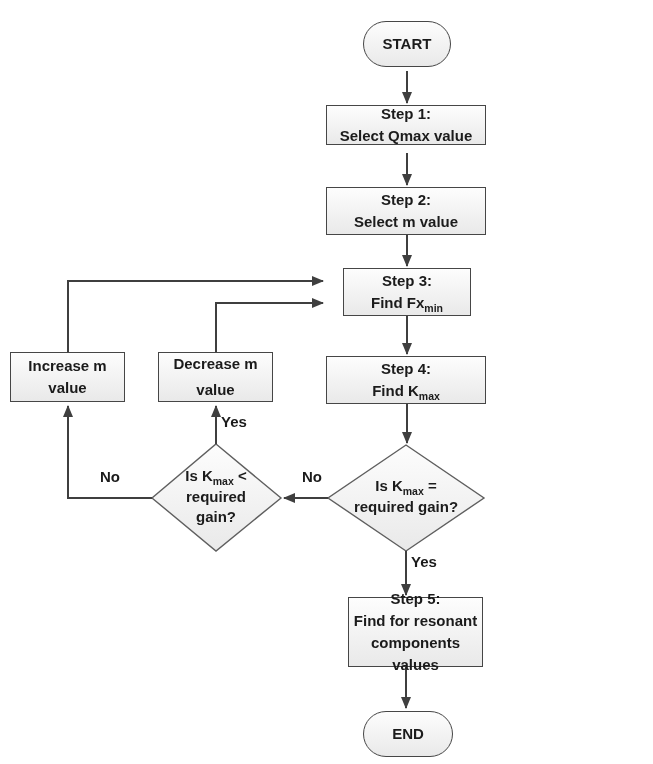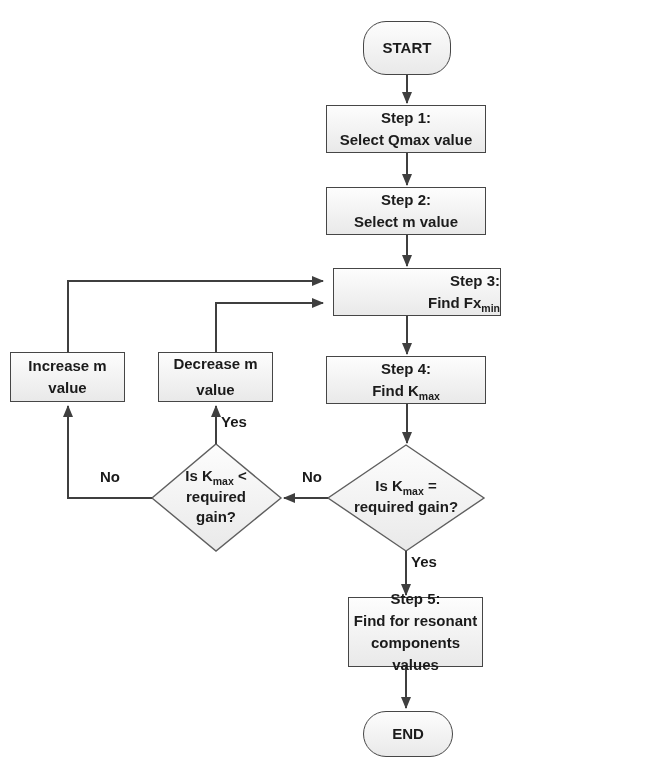--- a/index.html
+++ b/index.html
@@ -73,35 +73,35 @@
     <line x1="406" y1="551" x2="406" y2="595" stroke="#3f3f3f" stroke-width="2" marker-end="url(#arrow)"></line>
     <line x1="406" y1="667" x2="406" y2="708" stroke="#3f3f3f" stroke-width="2" marker-end="url(#arrow)"></line>
     <line x1="328" y1="498" x2="284" y2="498" stroke="#3f3f3f" stroke-width="2" marker-end="url(#arrow)"></line>
     <line x1="216" y1="444" x2="216" y2="406" stroke="#3f3f3f" stroke-width="2" marker-end="url(#arrow)"></line>
 
     <polyline points="152,498 68,498 68,406" fill="none" stroke="#3f3f3f" stroke-width="2" marker-end="url(#arrow)"></polyline>
     <polyline points="68,352 68,281 323,281" fill="none" stroke="#3f3f3f" stroke-width="2" marker-end="url(#arrow)"></polyline>
     <polyline points="216,352 216,303 323,303" fill="none" stroke="#3f3f3f" stroke-width="2" marker-end="url(#arrow)"></polyline>
   </svg>
 
-  <div class="node stadium" style="left:363px; top:21px; width:88px; height:54px;">
+  <div class="node stadium" style="left:363px; top:21px; width:88px; height:46px;">
     <span>START</span>
   </div>
 
-  <div class="node" style="left:326px; top:105px; width:160px; height:48px;">
+  <div class="node" style="left:326px; top:105px; width:160px; height:40px;">
     <span>Step 1:</span>
     <span>Select Qmax value</span>
   </div>
 
   <div class="node" style="left:326px; top:187px; width:160px; height:48px;">
     <span>Step 2:</span>
     <span>Select m value</span>
   </div>
 
-  <div class="node" style="left:333px; top:268px; width:168px; height:48px;align-items:flex-end;">
+  <div class="node" style="left:343px; top:268px; width:128px; height:48px;">
     <span>Step 3:</span>
     <span><span>Find Fx</span><sub>min</sub></span>
   </div>
 
   <div class="node" style="left:326px; top:356px; width:160px; height:48px;">
     <span>Step 4:</span>
     <span><span>Find K</span><sub>max</sub></span>
   </div>
 
   <div class="node" style="left:10px; top:352px; width:115px; height:50px;">

